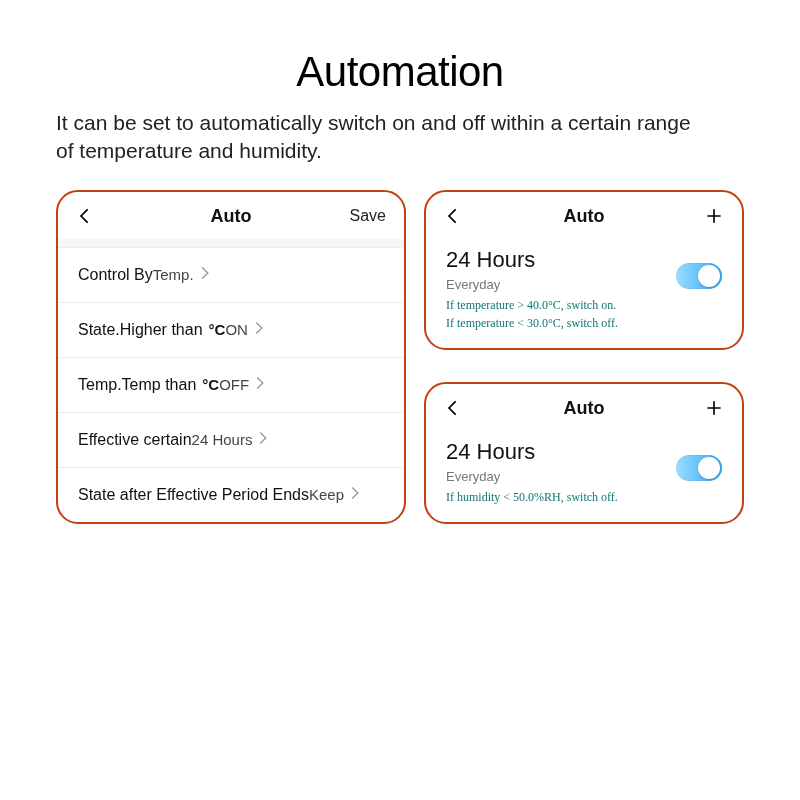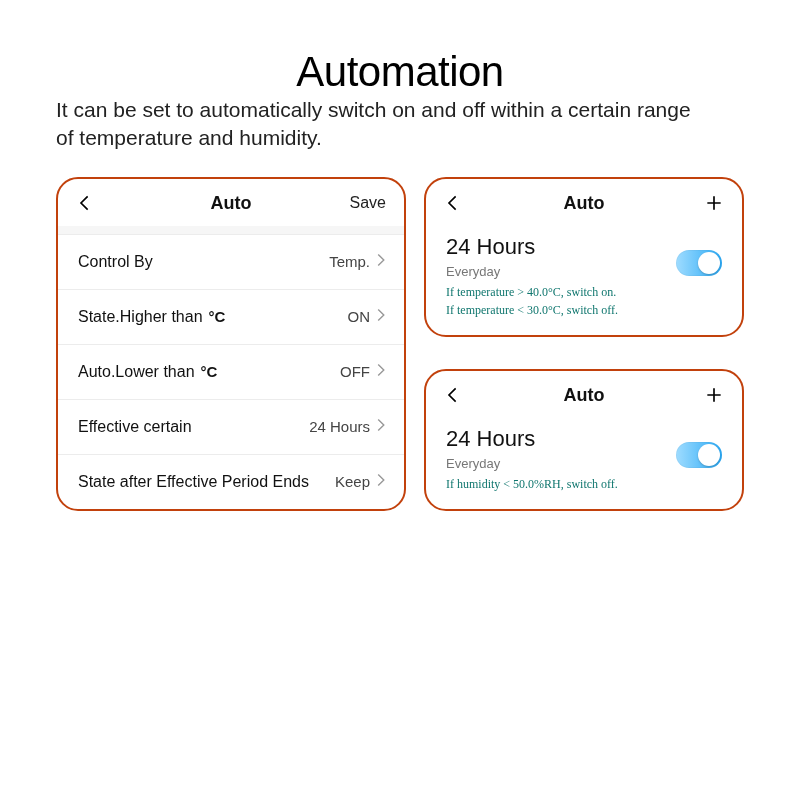--- a/index.html
+++ b/index.html
@@ -1,18 +1,18 @@
 <!DOCTYPE html>
 <html><head>
   <meta charset="utf-8">
   <style>
     * { box-sizing: border-box; margin: 0; padding: 0; }
     html, body { width: 800px; height: 800px; background: #fff; font-family: -apple-system, BlinkMacSystemFont, "Segoe UI", Arial, sans-serif; }
     .page { width: 800px; height: 800px; padding: 48px 56px 0 56px; }
-    .title { font-size: 42px; font-weight: 500; text-align: center; color: #000; margin-bottom: 0; letter-spacing: -0.5px; }
+    .title { font-size: 42px; font-weight: 500; text-align: center; color: #000; margin-bottom: 13px; letter-spacing: -0.5px; }
     .subtitle { font-size: 21px; font-weight: 400; color: #222; line-height: 1.35; margin-bottom: 24px; max-width: 640px; }
     .panels { display: flex; gap: 18px; }
     .left-col { width: 350px; }
     .right-col { width: 320px; display: flex; flex-direction: column; gap: 32px; }
     .card {
       border: 2px solid #c2410c;
       border-radius: 22px;
       background: #fff;
       overflow: hidden;
     }
@@ -24,21 +24,20 @@
       font-size: 17px;
     }
     .card-header .hdr-center { font-weight: 600; color: #111; font-size: 18px; }
     .card-header .hdr-left, .card-header .hdr-right { min-width: 44px; display: flex; align-items: center; }
     .card-header .hdr-right { justify-content: flex-end; font-size: 16px; color: #222; }
     .back-arrow svg { width: 20px; height: 20px; stroke: #000; stroke-width: 2; fill: none; }
     .plus svg { width: 20px; height: 20px; stroke: #000; stroke-width: 2; fill: none; }
     .row {
       display: flex;
       align-items: center;
-      justify-content: space-between;
       padding: 18px 18px 18px 20px;
       border-top: 1px solid #ececec;
       font-size: 16px;
       color: #111;
     }
     .row:first-of-type { border-top-color: #f4f4f4; }
     .row .label { display: flex; align-items: baseline; gap: 6px; }
     .row .label .unit { font-weight: 600; font-size: 15px; }
     .row .value {
       display: flex;
@@ -106,21 +105,21 @@
           <span class="value">
             <span>ON</span>
             <span class="chev"><svg viewBox="0 0 12 20">
                   <path d="M2 2 L10 10 L2 18"></path>
                 </svg></span>
           </span>
         </div>
 
         <div class="row">
           <span class="label">
-            <span>Auto.Lower than</span>
+            <span>Temp.Temp than</span>
             <span class="unit">°C</span>
           </span>
           <span class="value">
             <span>OFF</span>
             <span class="chev"><svg viewBox="0 0 12 20">
                   <path d="M2 2 L10 10 L2 18"></path>
                 </svg></span>
           </span>
         </div>
 

